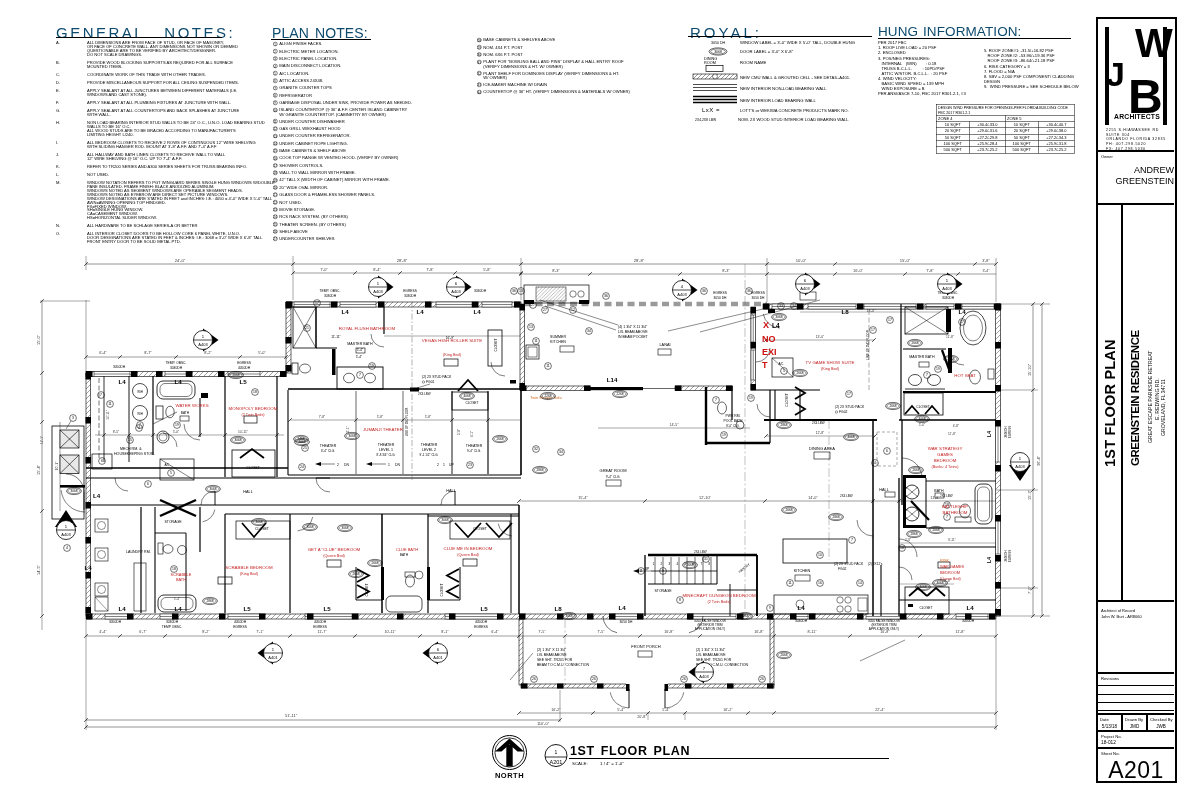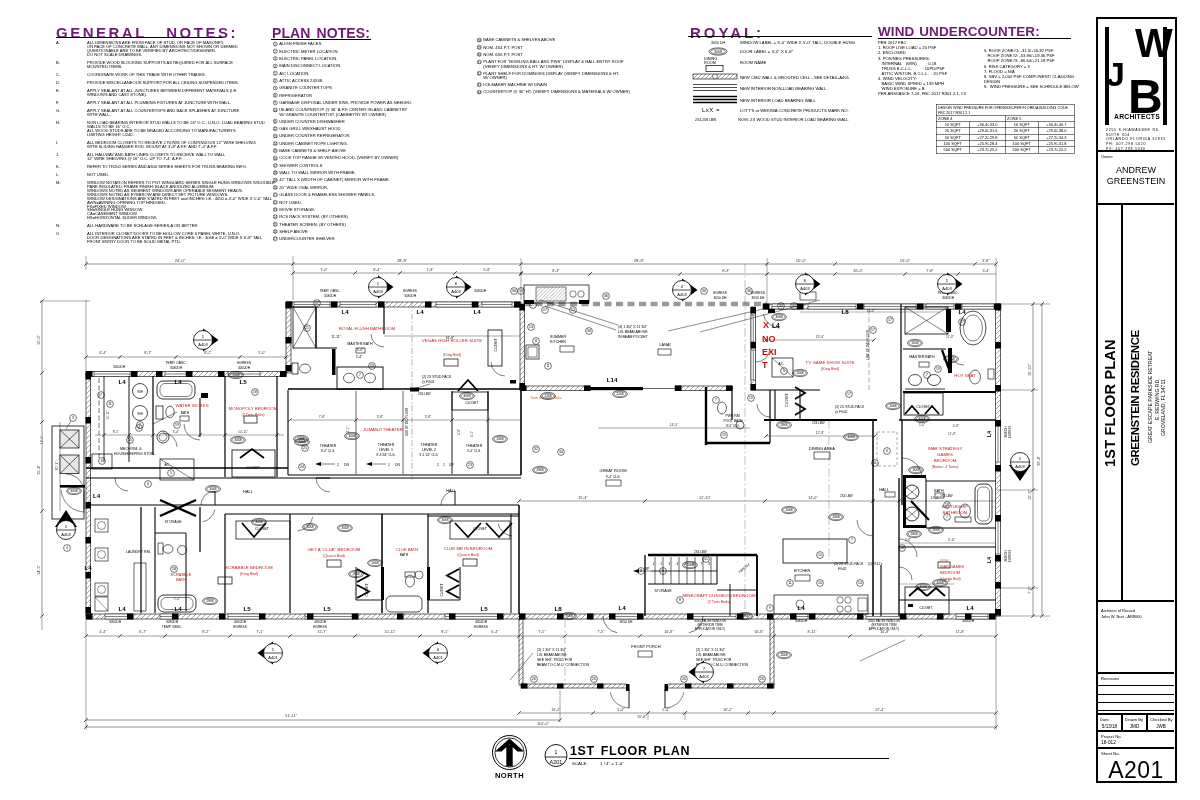--- a/index.html
+++ b/index.html
@@ -1,17 +1,17 @@
 <!DOCTYPE html>
 <html><head><meta charset="utf-8">
 <style>
 * { margin:0; padding:0; box-sizing:border-box; }
 body { width:1200px; height:800px; background:#fff; font-family:"Liberation Sans", sans-serif; position:relative; overflow:hidden; }
 .abs { position:absolute; }
-.hd { font-weight:bold; font-size:15px; color:#701a75; white-space:nowrap; }
+.hd { font-weight:normal; font-size:15px; color:#0c4a6e; white-space:nowrap; }
 .scale5 { transform:scale(0.5); transform-origin:0 0; }
 .gi { margin-bottom:8.6px; }
 .gl { display:inline-block; width:62px; vertical-align:top; }
 .gt { display:inline-block; width:380px; vertical-align:top; }
 .pi { margin-bottom:4.6px; white-space:nowrap; }
 .pc { display:inline-block; width:8.6px; height:8.6px; border:0.9px solid #000; border-radius:50%; font-size:5.8px; line-height:8.6px; text-align:center; margin-right:4px; vertical-align:-1.5px; }
 .pt { display:inline-block; vertical-align:top; line-height:8.6px; padding-top:1px; }
 .pnw { display:inline-block; }
 .wt { border-collapse:collapse; }
 .wt td, .wt th { border:1.6px solid #000; font-size:8px; padding:0 3px; text-align:center; height:12.6px; font-weight:normal; }
@@ -115,21 +115,21 @@
   <text x="5" y="82.5" font-size="3.4">2X4,2X8 LBW</text>
   <text x="48" y="82.5" font-size="4.2">NOM. 2X WOOD STUD INTERIOR LOAD BEARING WALL</text>
   <defs>
         <pattern id="lht" patternUnits="userSpaceOnUse" width="4" height="4">
           <path d="M0,4 l4,-4" stroke="#333" stroke-width="0.5"></path>
         </pattern>
       </defs>
 </svg>
 </div>
 
-<div class="abs hd" style="left:878px; top:24px; font-size:13.5px; letter-spacing:0.1px; word-spacing:1px;">WIND UNDERCOUNTER:</div>
+<div class="abs hd" style="left:878px; top:24px; font-size:13.5px; letter-spacing:0.1px; word-spacing:1px;">HUNG INFORMATION:</div>
 <div class="abs" style="left:878px; top:37.5px; width:193px; height:1.4px; background:#000;"></div>
 <div class="abs" style="left:878px; top:40px;">
   <div class="scale5" style="font-size:8.4px; line-height:10.2px; white-space:nowrap;">PER 2017 FBC<br>1. ROOF LIVE LOAD = 20 PSF<br>2. ENCLOSED<br>3. POS/NEG PRESSURES:<br>&nbsp;&nbsp;&nbsp;INTERNAL&nbsp;&nbsp;&nbsp;(WIN)&nbsp;&nbsp;&nbsp;&nbsp;&nbsp;&nbsp;&nbsp;&nbsp;: 0.18<br>&nbsp;&nbsp;&nbsp;TRUSS B.C.L.L.&nbsp;&nbsp;&nbsp;&nbsp;&nbsp;&nbsp;&nbsp;&nbsp;&nbsp;: 10PD/PSF<br>&nbsp;&nbsp;&nbsp;ATTIC W/STOR. B.C.L.L.&nbsp;&nbsp;: 20 PSF<br>4. WIND VELOCITY:<br>&nbsp;&nbsp;&nbsp;BASIC WIND SPEED = 139 MPH<br>&nbsp;&nbsp;&nbsp;WIND EXPOSURE = B<br>PER ANSI/ASCE 7-10, FBC 2017 R301.2.1, #3</div>
 </div>
 <div class="abs" style="left:984px; top:48px;">
   <div class="scale5" style="font-size:8.4px; line-height:10.2px; white-space:nowrap;">5. ROOF ZONE#1: -31.5/+16.82 PSF<br>&nbsp;&nbsp;&nbsp;ROOF ZONE#2: -53.96/+19.36 PSF<br>&nbsp;&nbsp;&nbsp;ROOF ZONE#3: -86.64/+21.18 PSF<br>6. RISK CATEGORY = II<br>7. FLOOD = N/A<br>8. SBV = 2,000 PSF COMPONENT/ CLADDING<br>DESIGN<br>9.&nbsp;&nbsp;WIND PRESSURE = SEE SCHEDULE BELOW</div>
 </div>
 <div class="abs" style="left:936px; top:104px; width:140px;">
   <div class="scale5">
   <table class="wt" style="width:277px;">
@@ -1334,21 +1334,21 @@
       <text x="8" y="112" font-size="3.6" letter-spacing="0.7">2255 S.HIAWASSEE RD</text>
       <text x="8" y="116.5" font-size="3.6" letter-spacing="0.7">SUITE 304</text>
       <text x="8" y="121" font-size="3.6" letter-spacing="0.7">ORLANDO FLORIDA 32835</text>
       <text x="8" y="126" font-size="3.6" letter-spacing="0.7">PH: 407.298.5020</text>
       <text x="8" y="130.5" font-size="3.6" letter-spacing="0.7">FX: 407.298.5030</text>
     </svg>
   </div>
 
   <div class="abs" style="left:0; top:133px; width:76px; height:53px; border-bottom:2.5px solid #000; font-size:4px;">
     <div style="padding:2px 0 0 3px;">Owner</div>
-    <div style="text-align:center; font-size:9px; margin-top:6px; line-height:10.5px;">ANDREW<br>GREENSTEIN</div>
+    <div style="text-align:right; font-size:9px; margin-top:6px; line-height:10.5px;">ANDREW<br>GREENSTEIN</div>
   </div>
 
   <div class="abs" style="left:0; top:186px; width:76px; height:397px; border-bottom:2.5px solid #000;">
     <div class="abs" style="left:23px; top:0; width:2px; height:397px; background:#000;"></div>
     <svg width="76" height="397" viewBox="0 0 76 397">
       <text x="17" y="262" font-size="14.5" font-weight="bold" transform="rotate(-90 17 262)" letter-spacing="0.2">1ST FLOOR PLAN</text>
       <text x="41" y="261" font-size="11.4" font-weight="bold" transform="rotate(-90 41 261)" letter-spacing="-0.4">GREENSTEIN RESIDENCE</text>
       <text x="53.5" y="238" font-size="5.2" transform="rotate(-90 53.5 238)">GREAT ESCAPE PARKSIDE RETREAT</text>
       <text x="60.5" y="215" font-size="5.2" transform="rotate(-90 60.5 215)">E. REDWING RD.</text>
       <text x="67" y="231" font-size="5.2" transform="rotate(-90 67 231)">GROVELAND, FL  34711</text>

